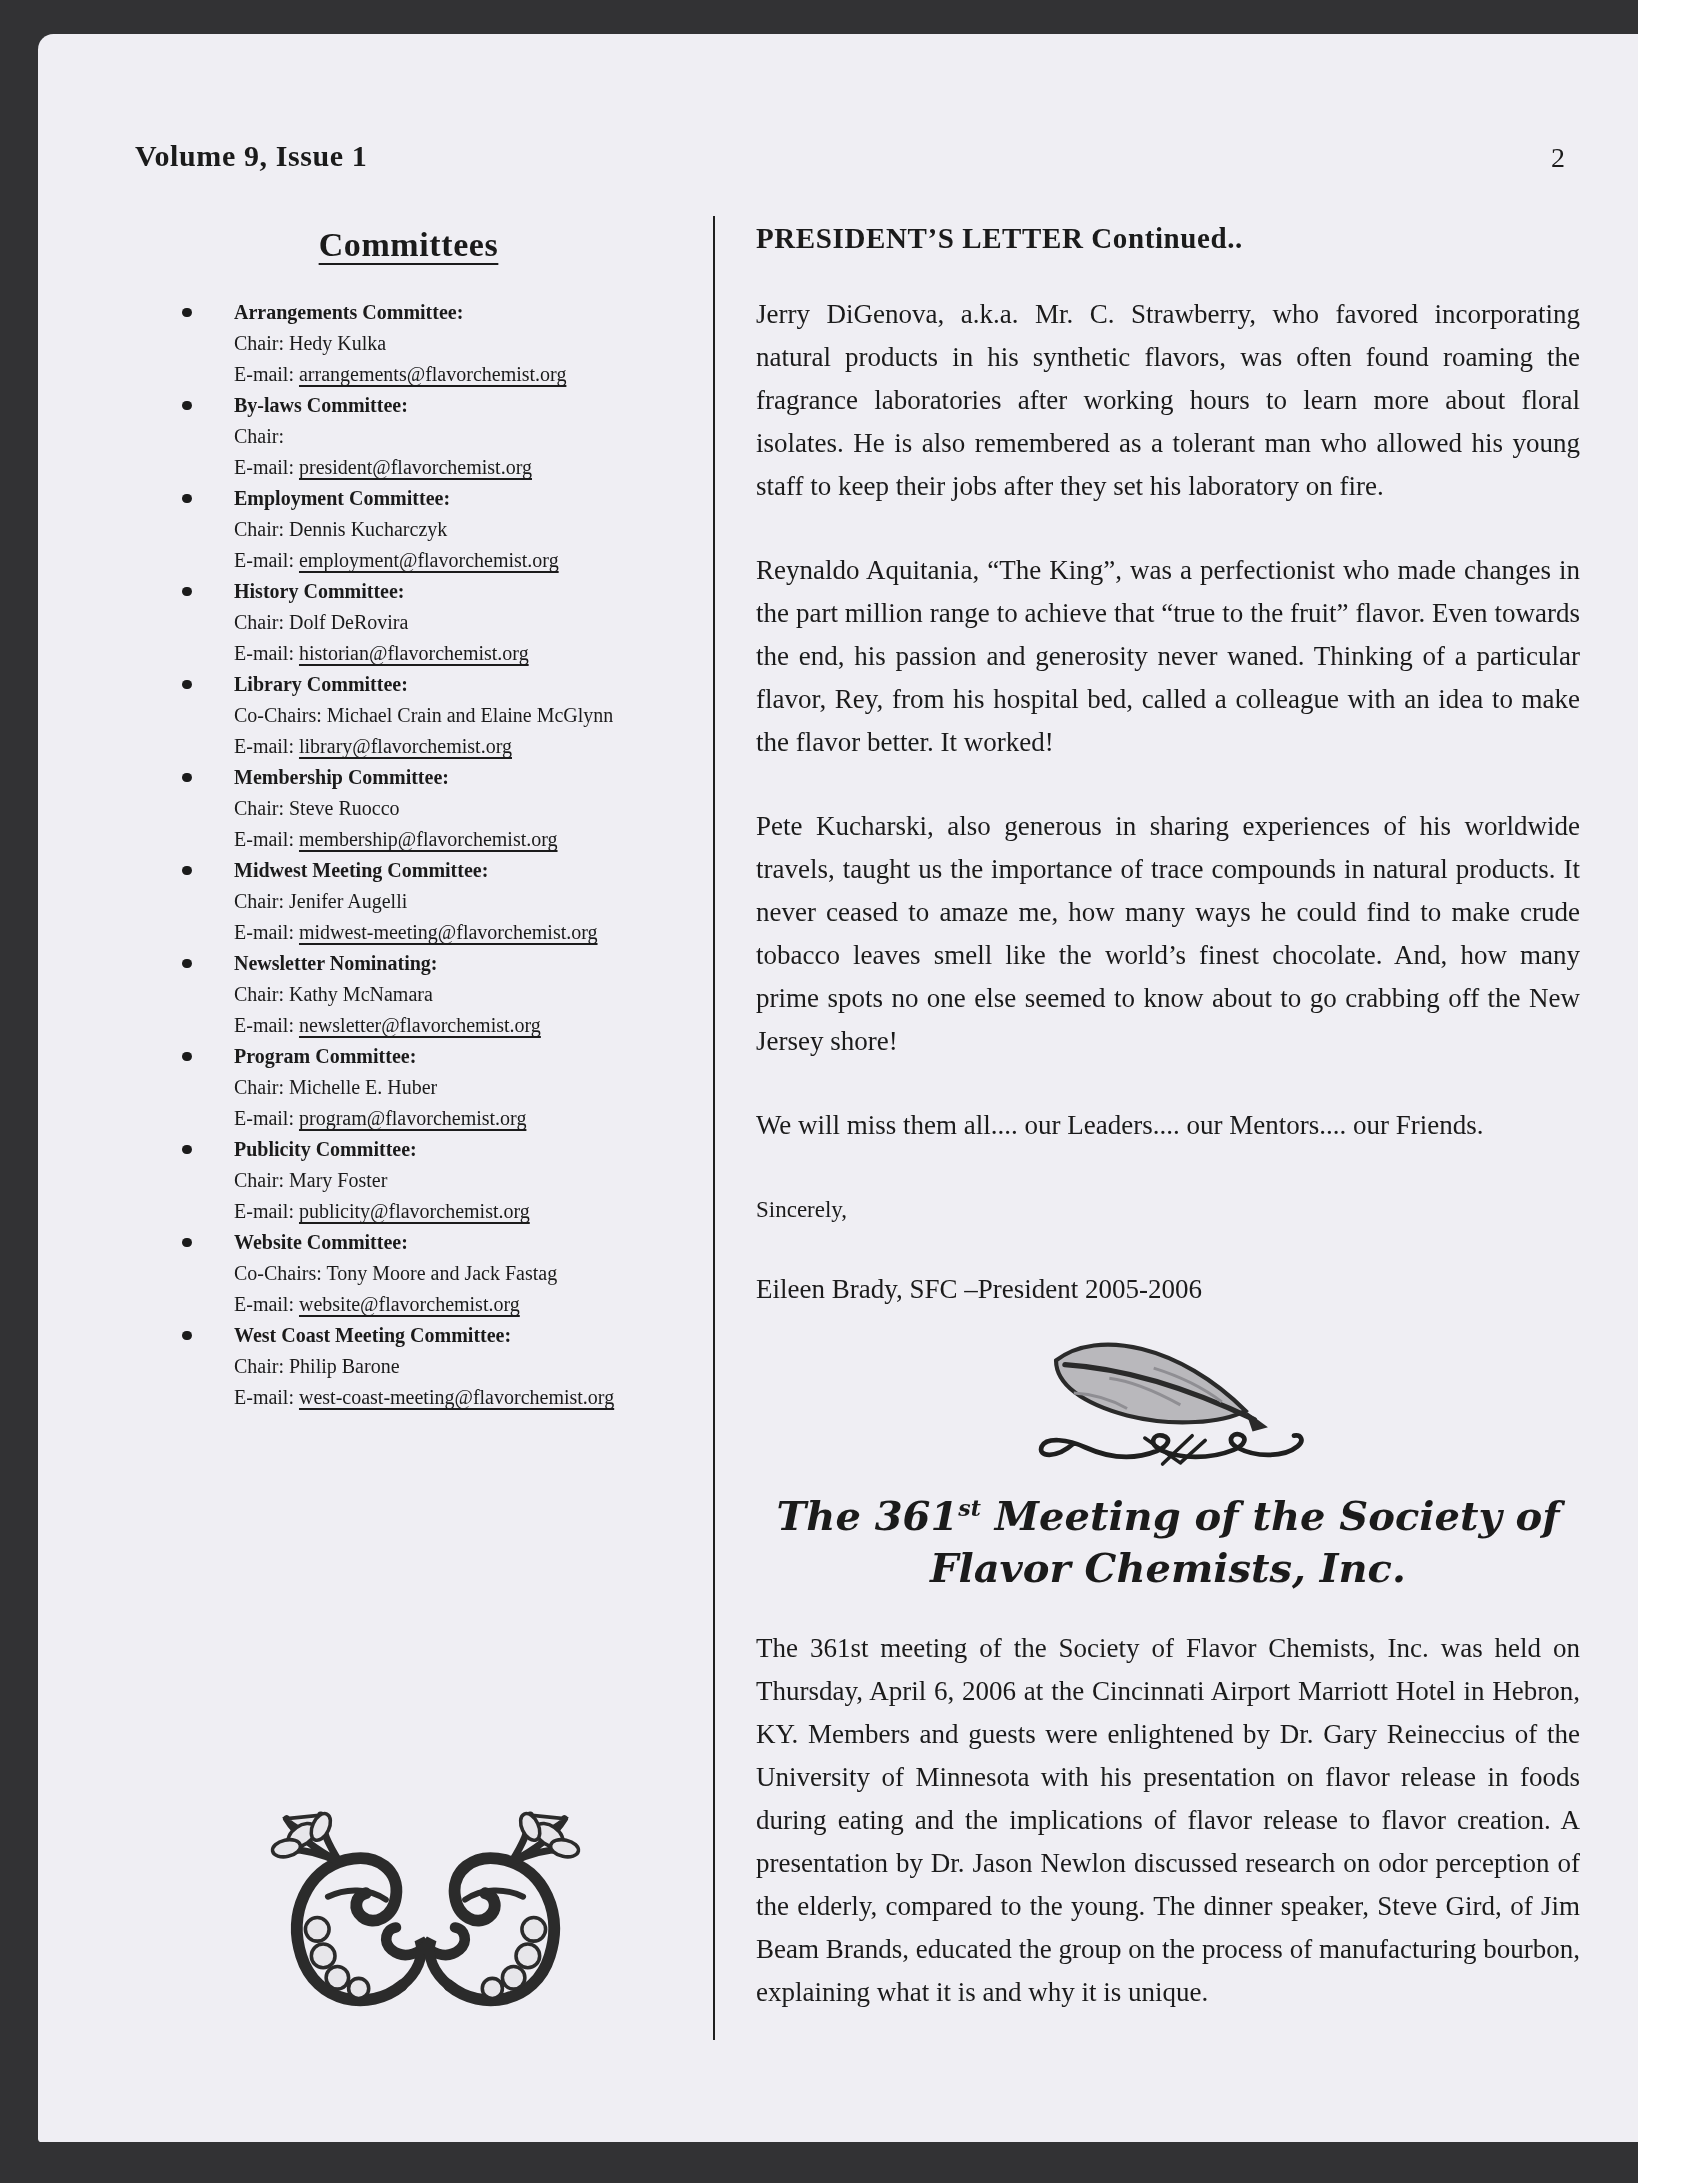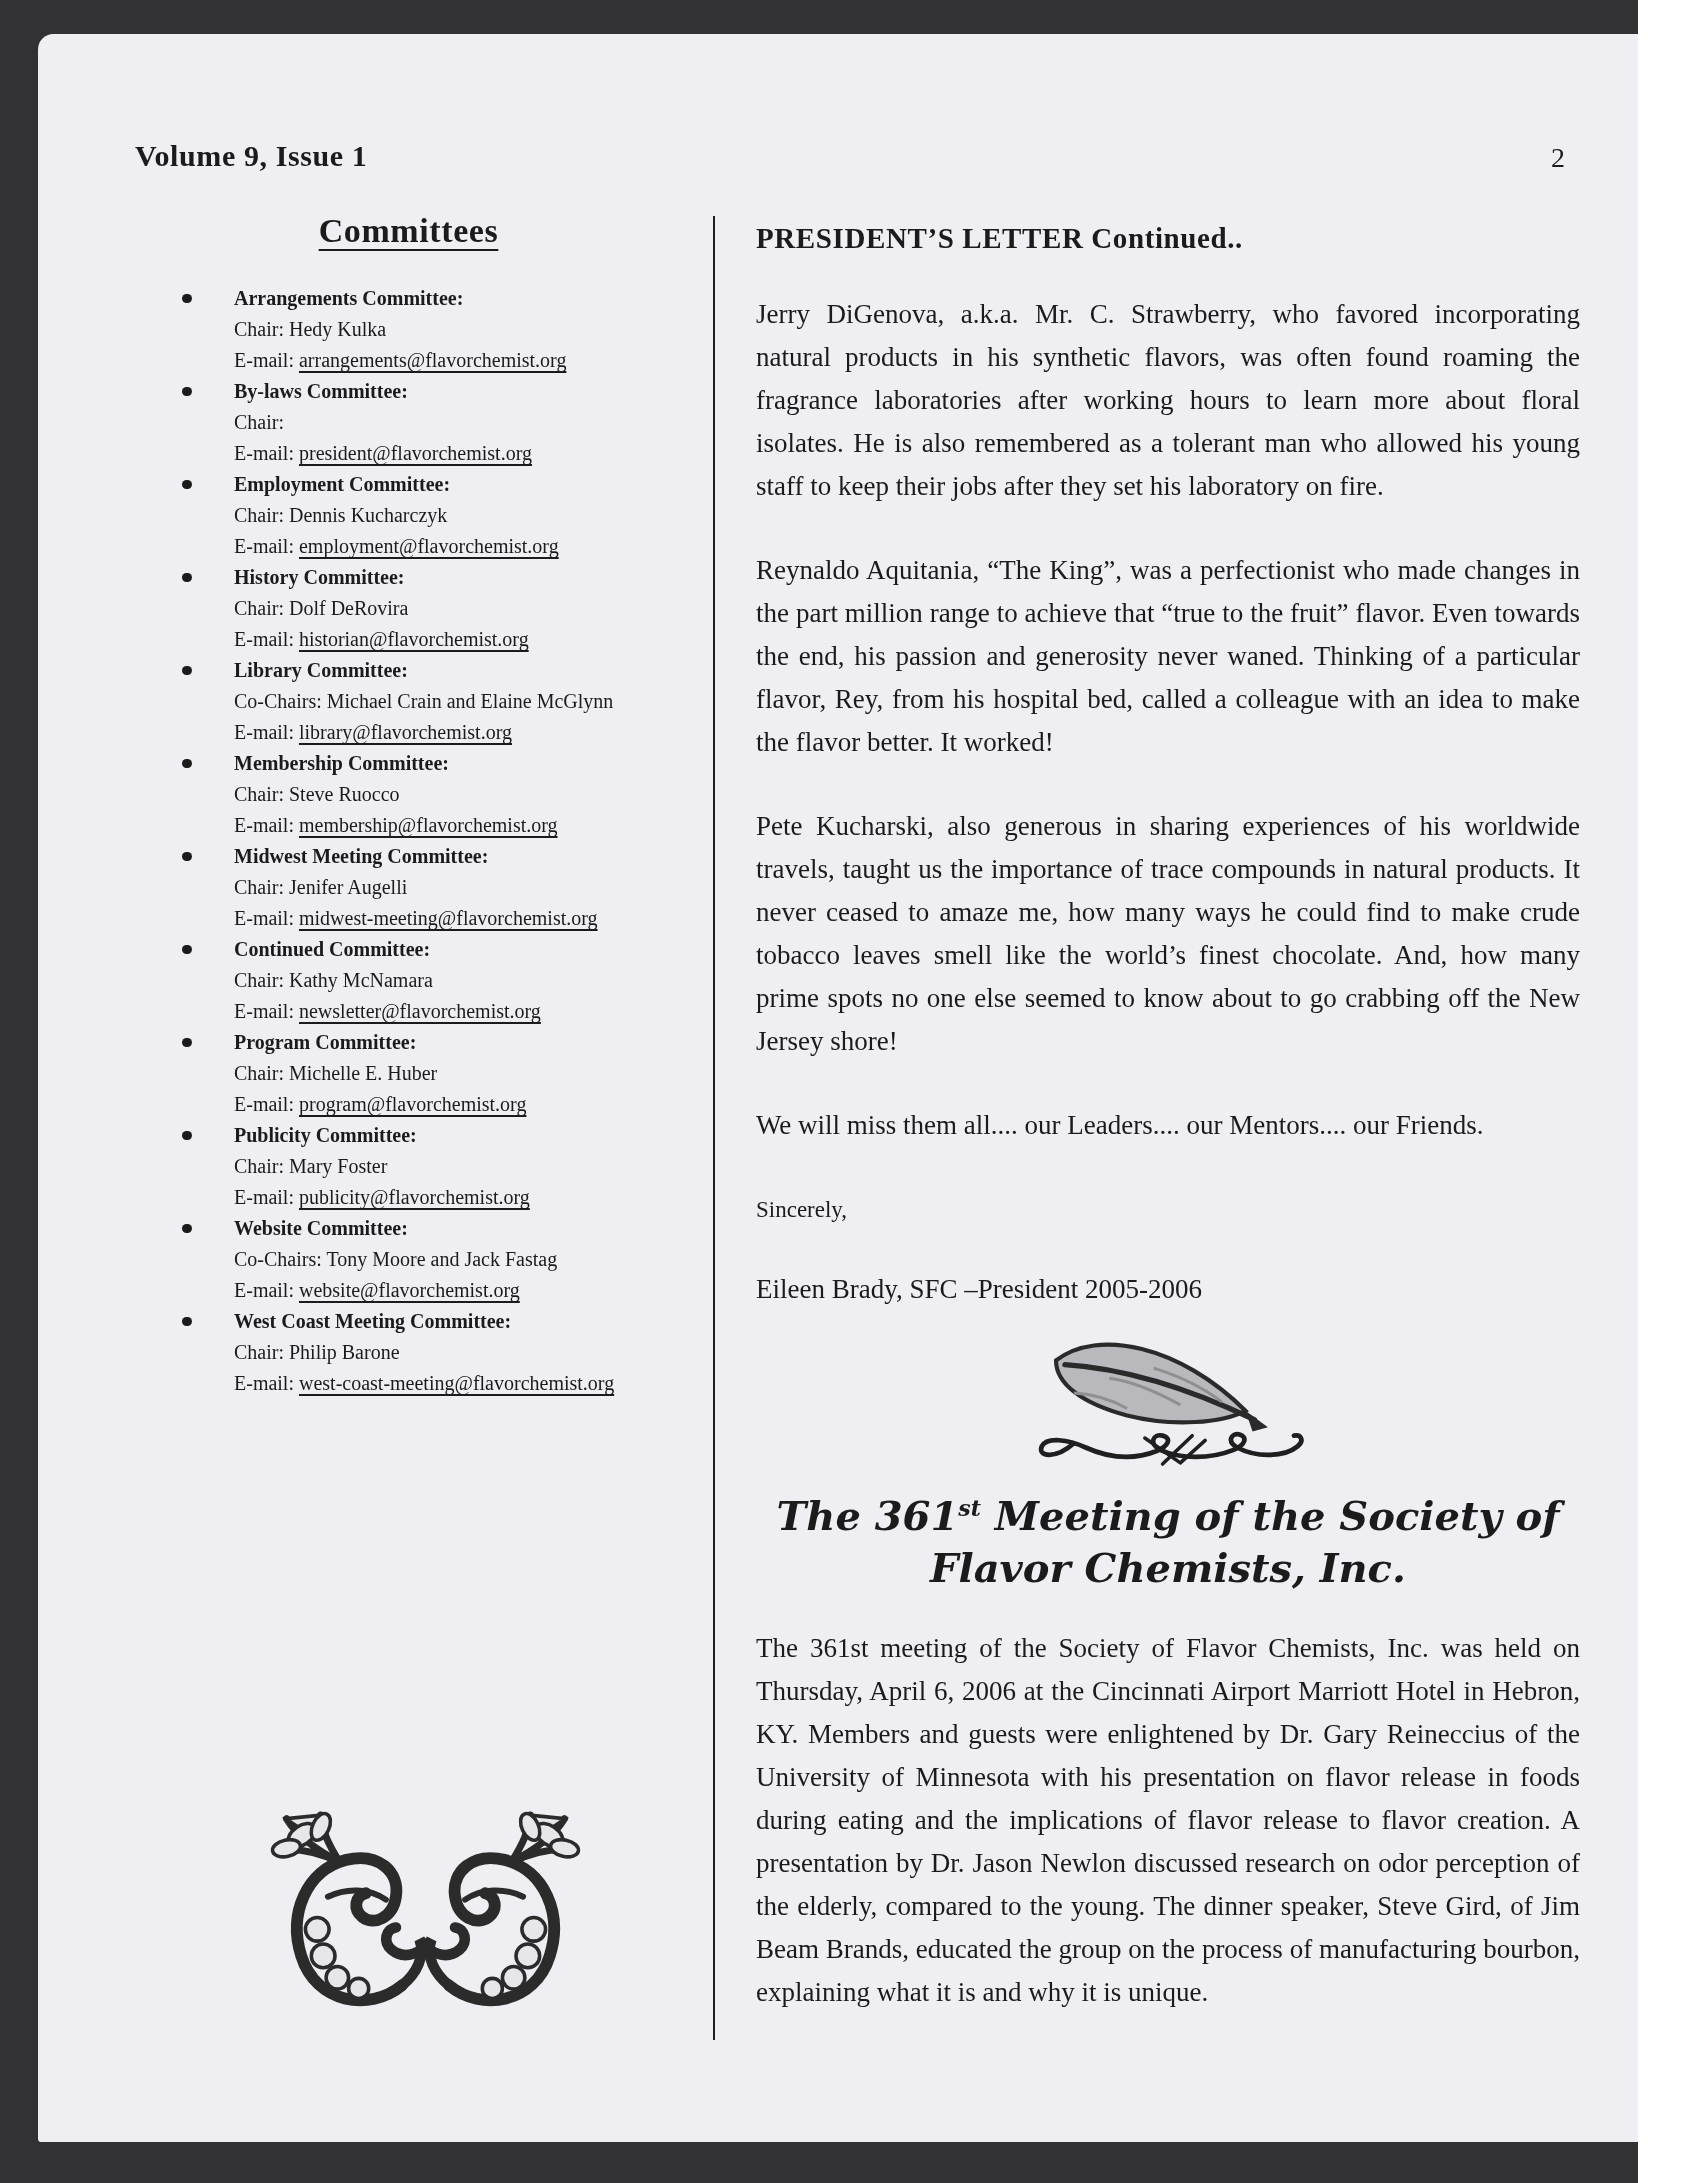--- a/index.html
+++ b/index.html
@@ -16,21 +16,21 @@
     position:absolute; left:1625px; top:0; width:1.8px; height:2108px;
     background:#dcdae1; opacity:.8;
   }
   .vol {
     position:absolute; left:97px; top:105px;
     font-size:30px; font-weight:bold; letter-spacing:0.6px;
   }
   .pagenum {
     position:absolute; left:1513px; top:108px; font-size:28px;
   }
-  .left-col { position:absolute; left:98px; top:178px; width:545px; }
+  .left-col { position:absolute; left:98px; top:192px; width:545px; }
   .committees-title {
     margin:0 0 33px 0; text-align:center;
     font-size:34px; font-weight:bold; letter-spacing:0.6px;
     text-decoration:underline; text-decoration-thickness:2.4px; text-underline-offset:7px;
   }
   .committees-list { list-style:none; margin:0; padding:0; }
   .committee { position:relative; padding-left:98px; font-size:20px; line-height:31px; }
   .bullet {
     position:absolute; left:46px; top:10.7px; width:9.5px; height:9.5px;
     border-radius:50%; background:#1b1b1b;
@@ -117,21 +117,21 @@
 
           <li class="committee">
             <span class="bullet"></span>
             <div class="c-name">Midwest Meeting Committee:</div>
             <div class="c-chair">Chair: Jenifer Augelli</div>
             <div class="c-email"><span>E-mail: </span><a class="email-link">midwest-meeting@flavorchemist.org</a></div>
           </li>
 
           <li class="committee">
             <span class="bullet"></span>
-            <div class="c-name">Continued Committee:</div>
+            <div class="c-name">Newsletter Nominating:</div>
             <div class="c-chair">Chair: Kathy McNamara</div>
             <div class="c-email"><span>E-mail: </span><a class="email-link">newsletter@flavorchemist.org</a></div>
           </li>
 
 
           <li class="committee">
             <span class="bullet"></span>
             <div class="c-name">Program Committee:</div>
             <div class="c-chair">Chair: Michelle E. Huber</div>
             <div class="c-email"><span>E-mail: </span><a class="email-link">program@flavorchemist.org</a></div>

